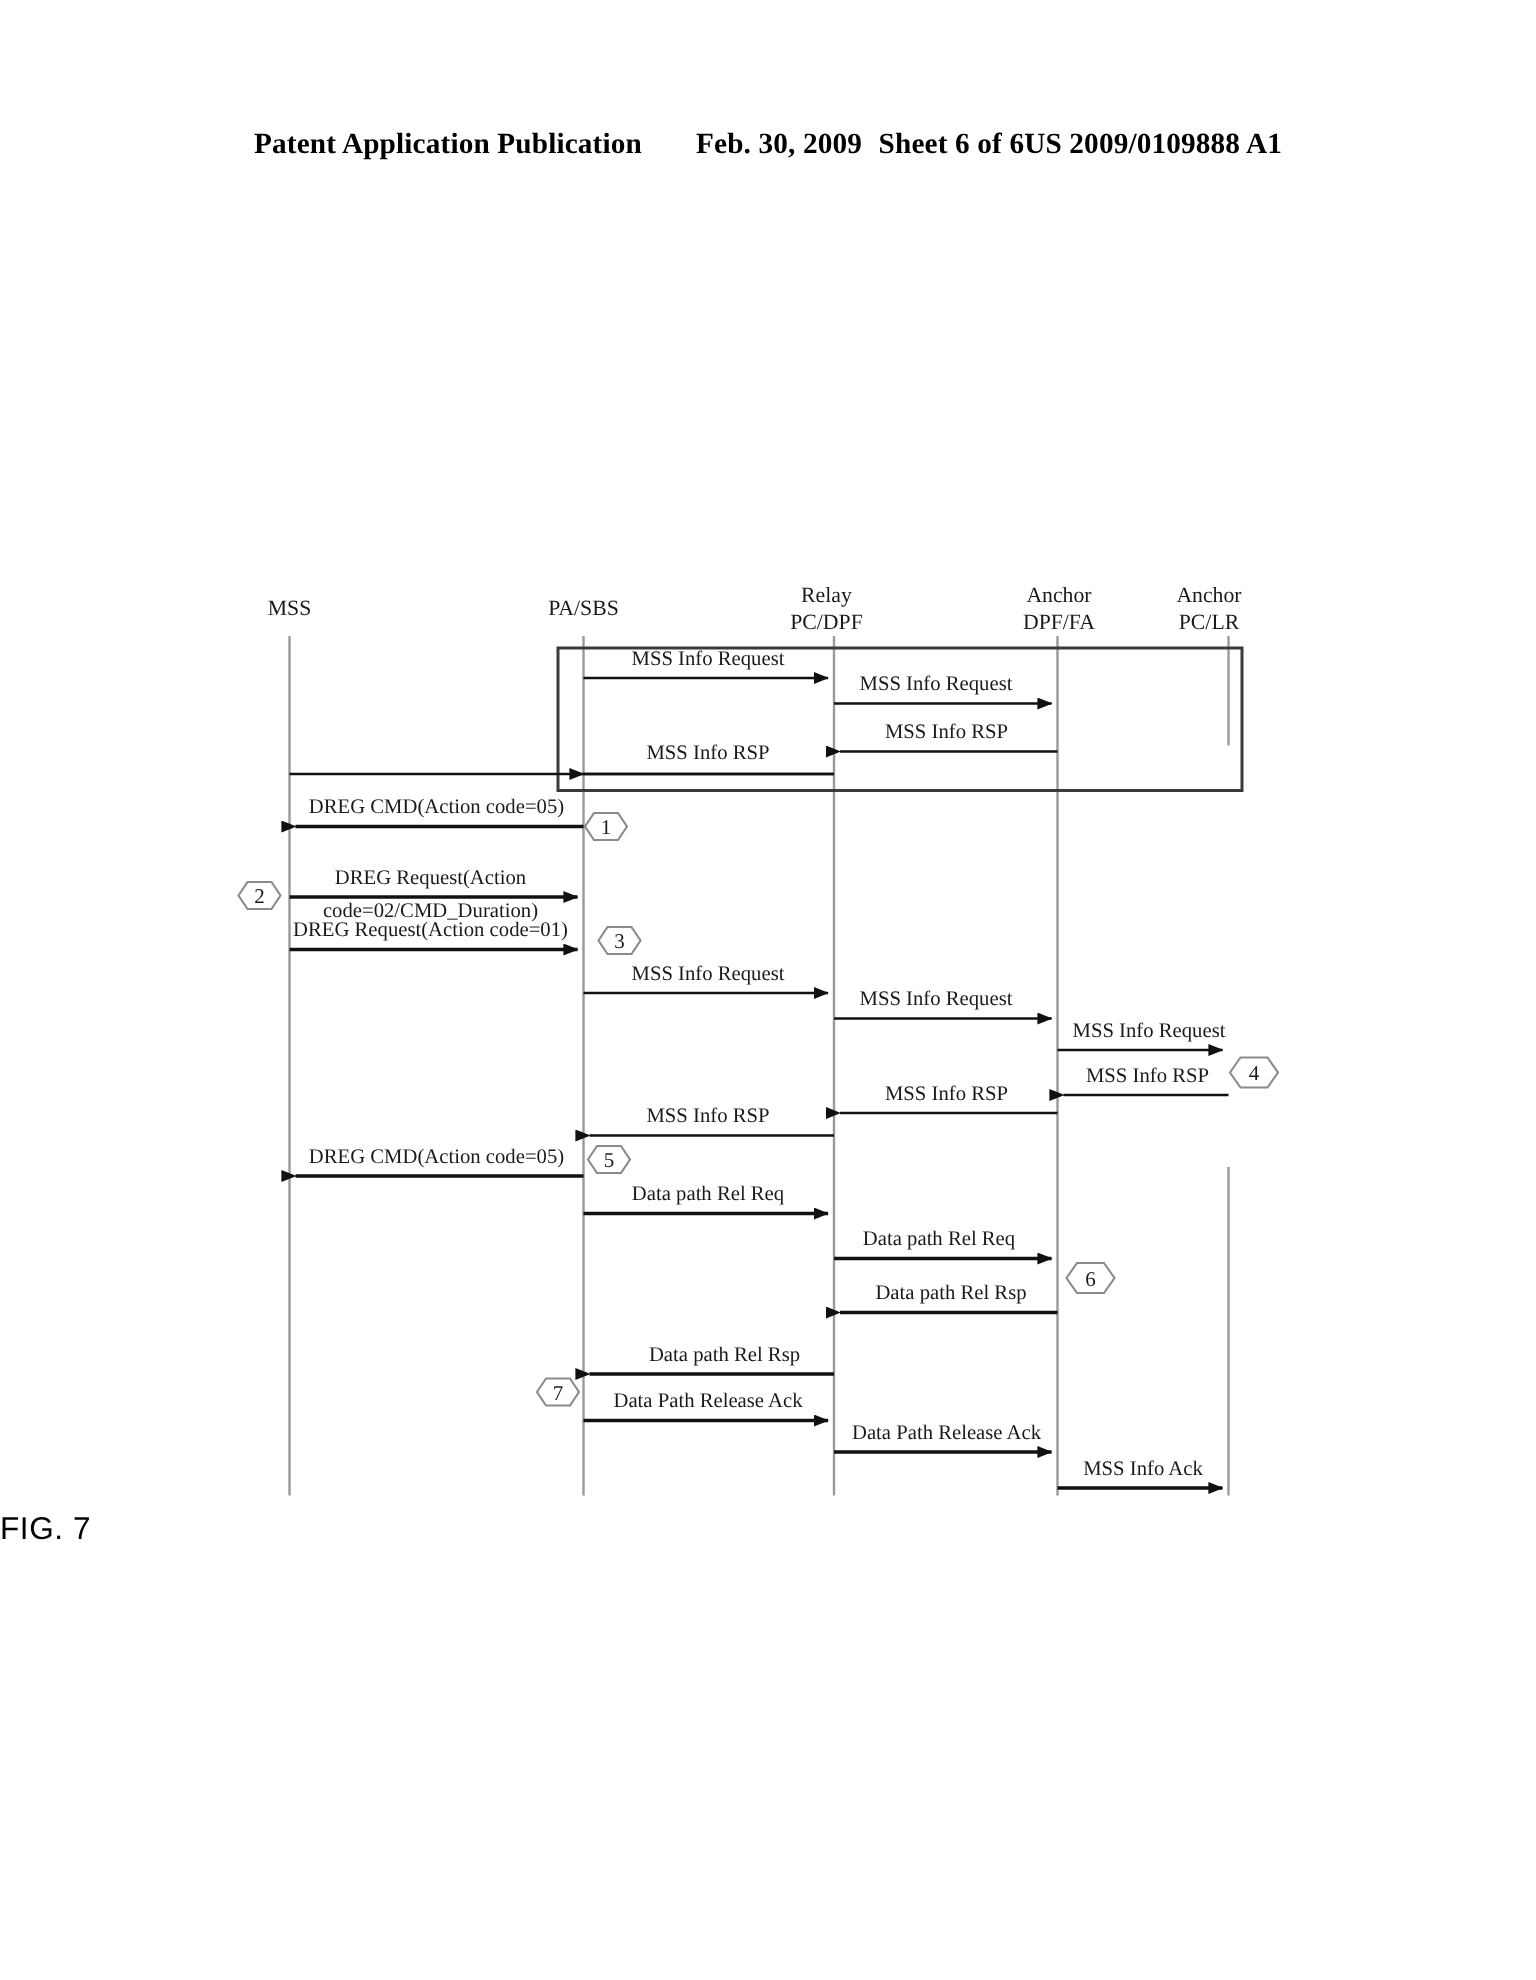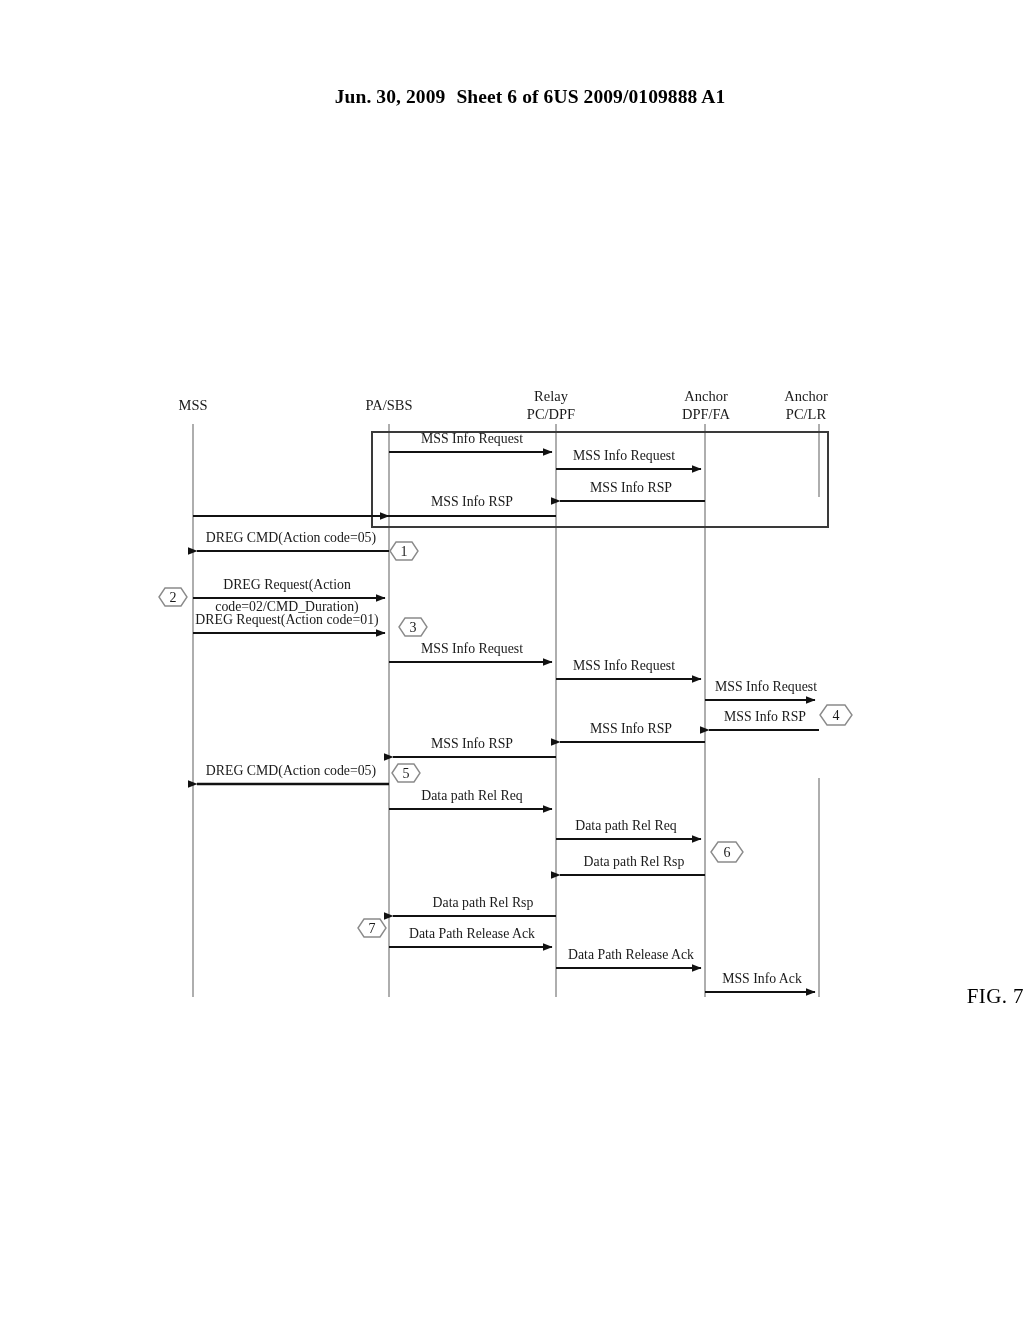--- a/index.html
+++ b/index.html
@@ -49,42 +49,43 @@
   #figure svg {
     position: absolute;
     left: 0;
     top: 0;
     display: block;
   }
 
   .fig-caption {
     position: absolute;
     left: 0;
-    top: 984px;
+    top: 1008px;
     width: 1024px;
-    text-align: right;
+    text-align: left;
     font-size: 21px;
-    font-family: Liberation Serif, serif;
+    font-family: Liberation Sans, sans-serif;
     letter-spacing: 0.4px;
   }
 
   
   svg text {
     font-family: "Liberation Serif", "DejaVu Serif", serif;
     fill: #1a1a1a;
   }
   .lifeline-label { font-size: 14.5px; }
   .msg-label { font-size: 13.8px; }
   .marker-num { font-size: 14px; }
 </style>
 </head>
 <body>
 
 <div class="page-header">
-  <span class="hdr-date">Jun. 30, 2009</span>
+  <span class="hdr-pub">Patent Application Publication</span>
+  <span class="hdr-date">Feb. 30, 2009</span>
   <span class="hdr-sheet">Sheet 6 of 6</span>
   <span class="hdr-patno">US 2009/0109888 A1</span>
 </div>
 
 <div id="figure">
   <svg width="1024" height="1010" viewBox="0 0 1024 1010" xmlns="http://www.w3.org/2000/svg">
     <defs>
       <marker id="arrowR" markerWidth="10" markerHeight="8" refX="9.4" refY="4" orient="auto" markerUnits="userSpaceOnUse">
         <path d="M0,0 L10,4 L0,8 z" fill="#111"></path>
       </marker>

